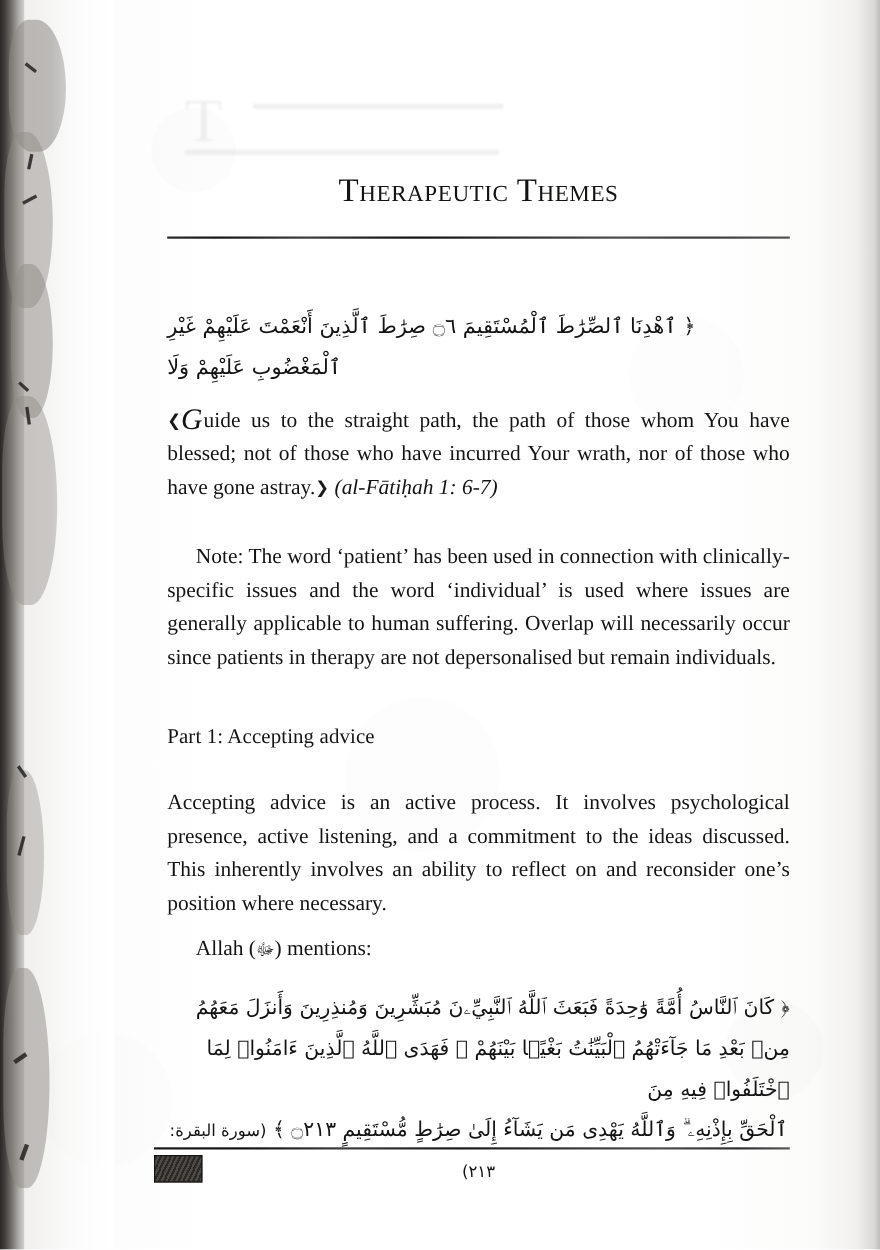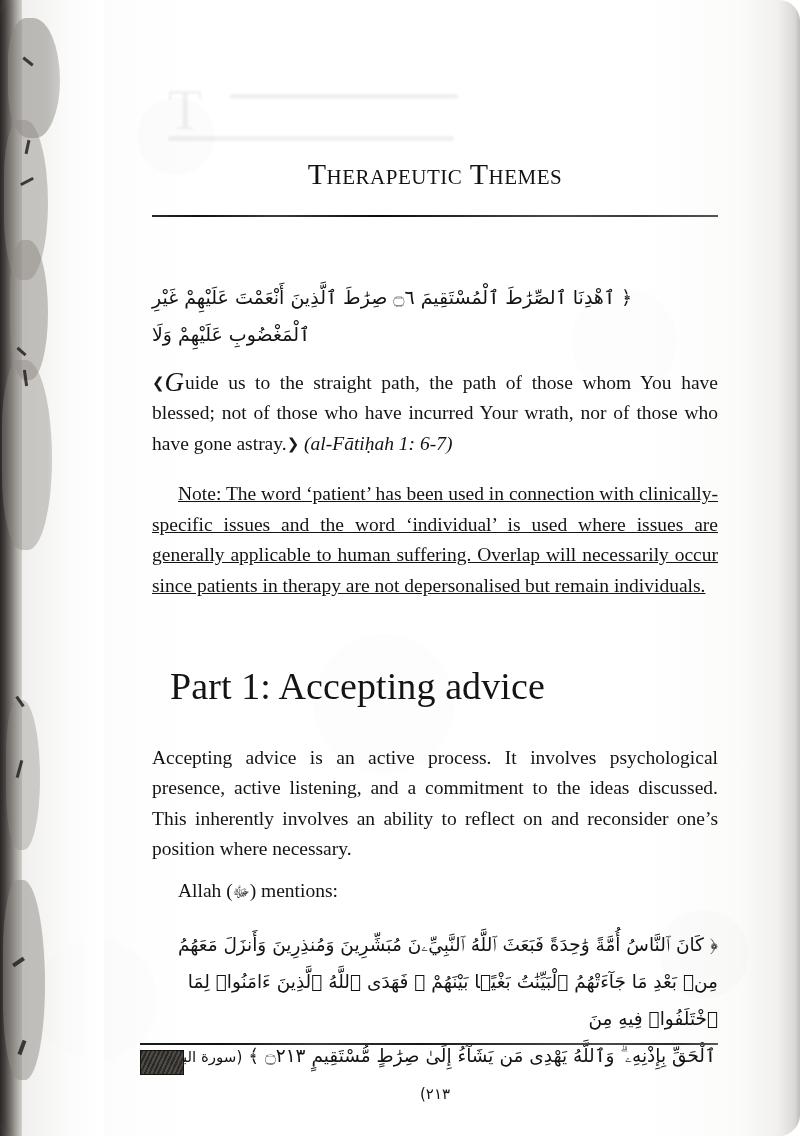--- a/index.html
+++ b/index.html
@@ -25,21 +25,20 @@
         #c8c6c4 0px,
         #efeeec 14px,
         #f8f8f7 60px,
         #fdfdfd 120px,
         #ffffff 200px,
         #ffffff 640px,
         #fbfbfa 740px,
         #f1f0ef 778px,
         #d9d8d6 795px,
         #bdbcba 800px);
-    border-radius: 21px;
   }
 
   
   #paper-grain {
     position: absolute;
     inset: 0;
     pointer-events: none;
     opacity: .5;
     background-image:
       radial-gradient(circle at 22% 12%, rgba(0,0,0,.028) 0 38px, transparent 39px),
@@ -177,28 +176,28 @@
     vertical-align: -2px;
     padding-right: 1px;
   }
   .orn-quote {
     font-size: 15px;
     vertical-align: 1px;
     color: #1a1a1a;
   }
   .cite-italic { font-style: italic; }
 
-  #note-par { margin-top: 20px; text-decoration: underline; }
+  #note-par { margin-top: 33px; }
 
   
   #part-heading {
-    margin: 18px;
+    margin: 0;
     padding-top: 45px;
     font-weight: normal;
-    font-size: 38px;
+    font-size: 19px;
     line-height: 1.2;
     color: #141414;
     letter-spacing: .1px;
   }
 
   #part-intro { margin-top: 33px; }
 
   #allah-mentions {
     margin-top: 11px;
     text-indent: 26px;

